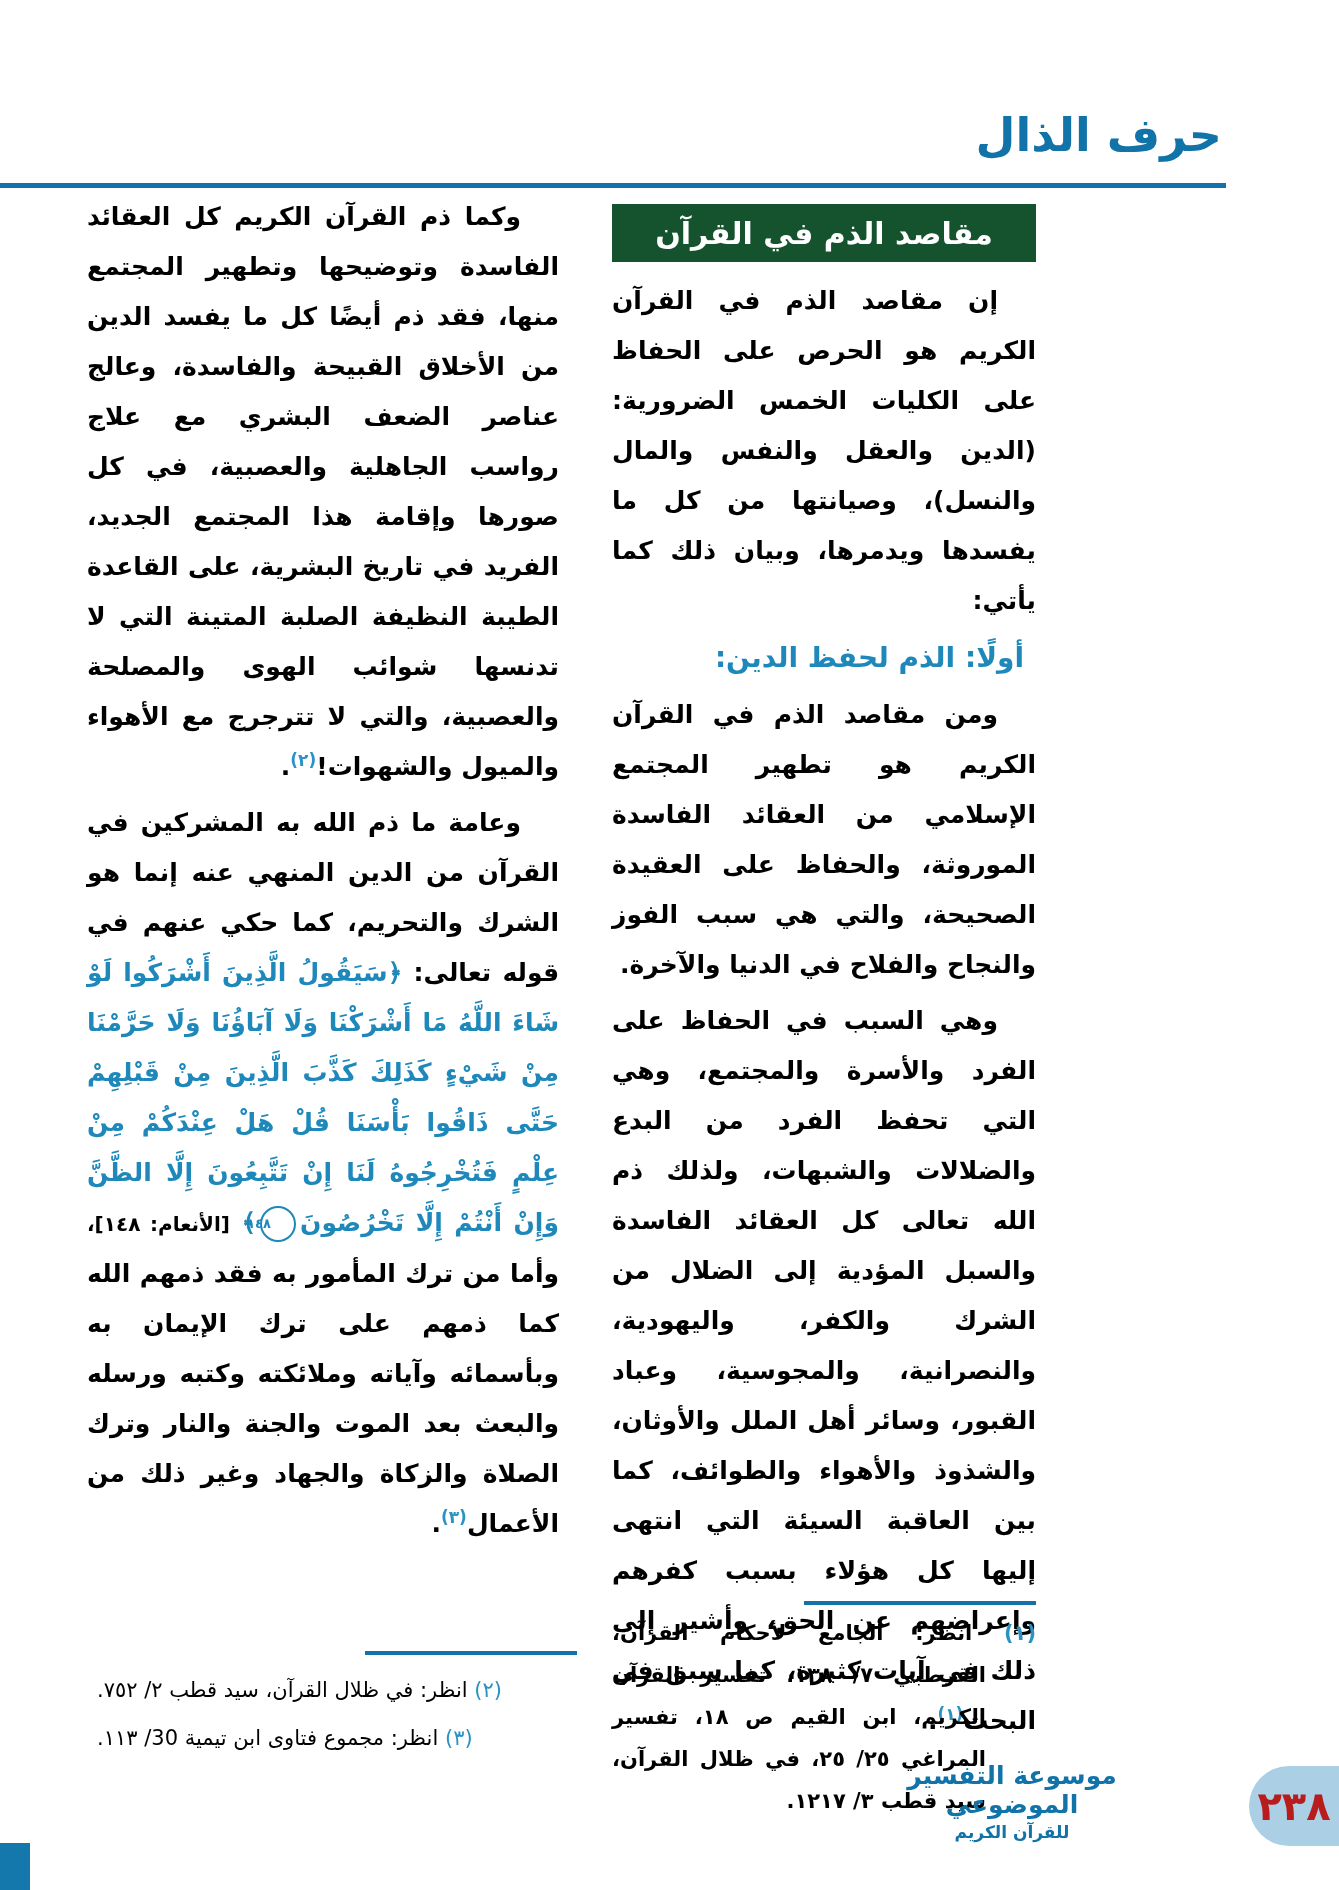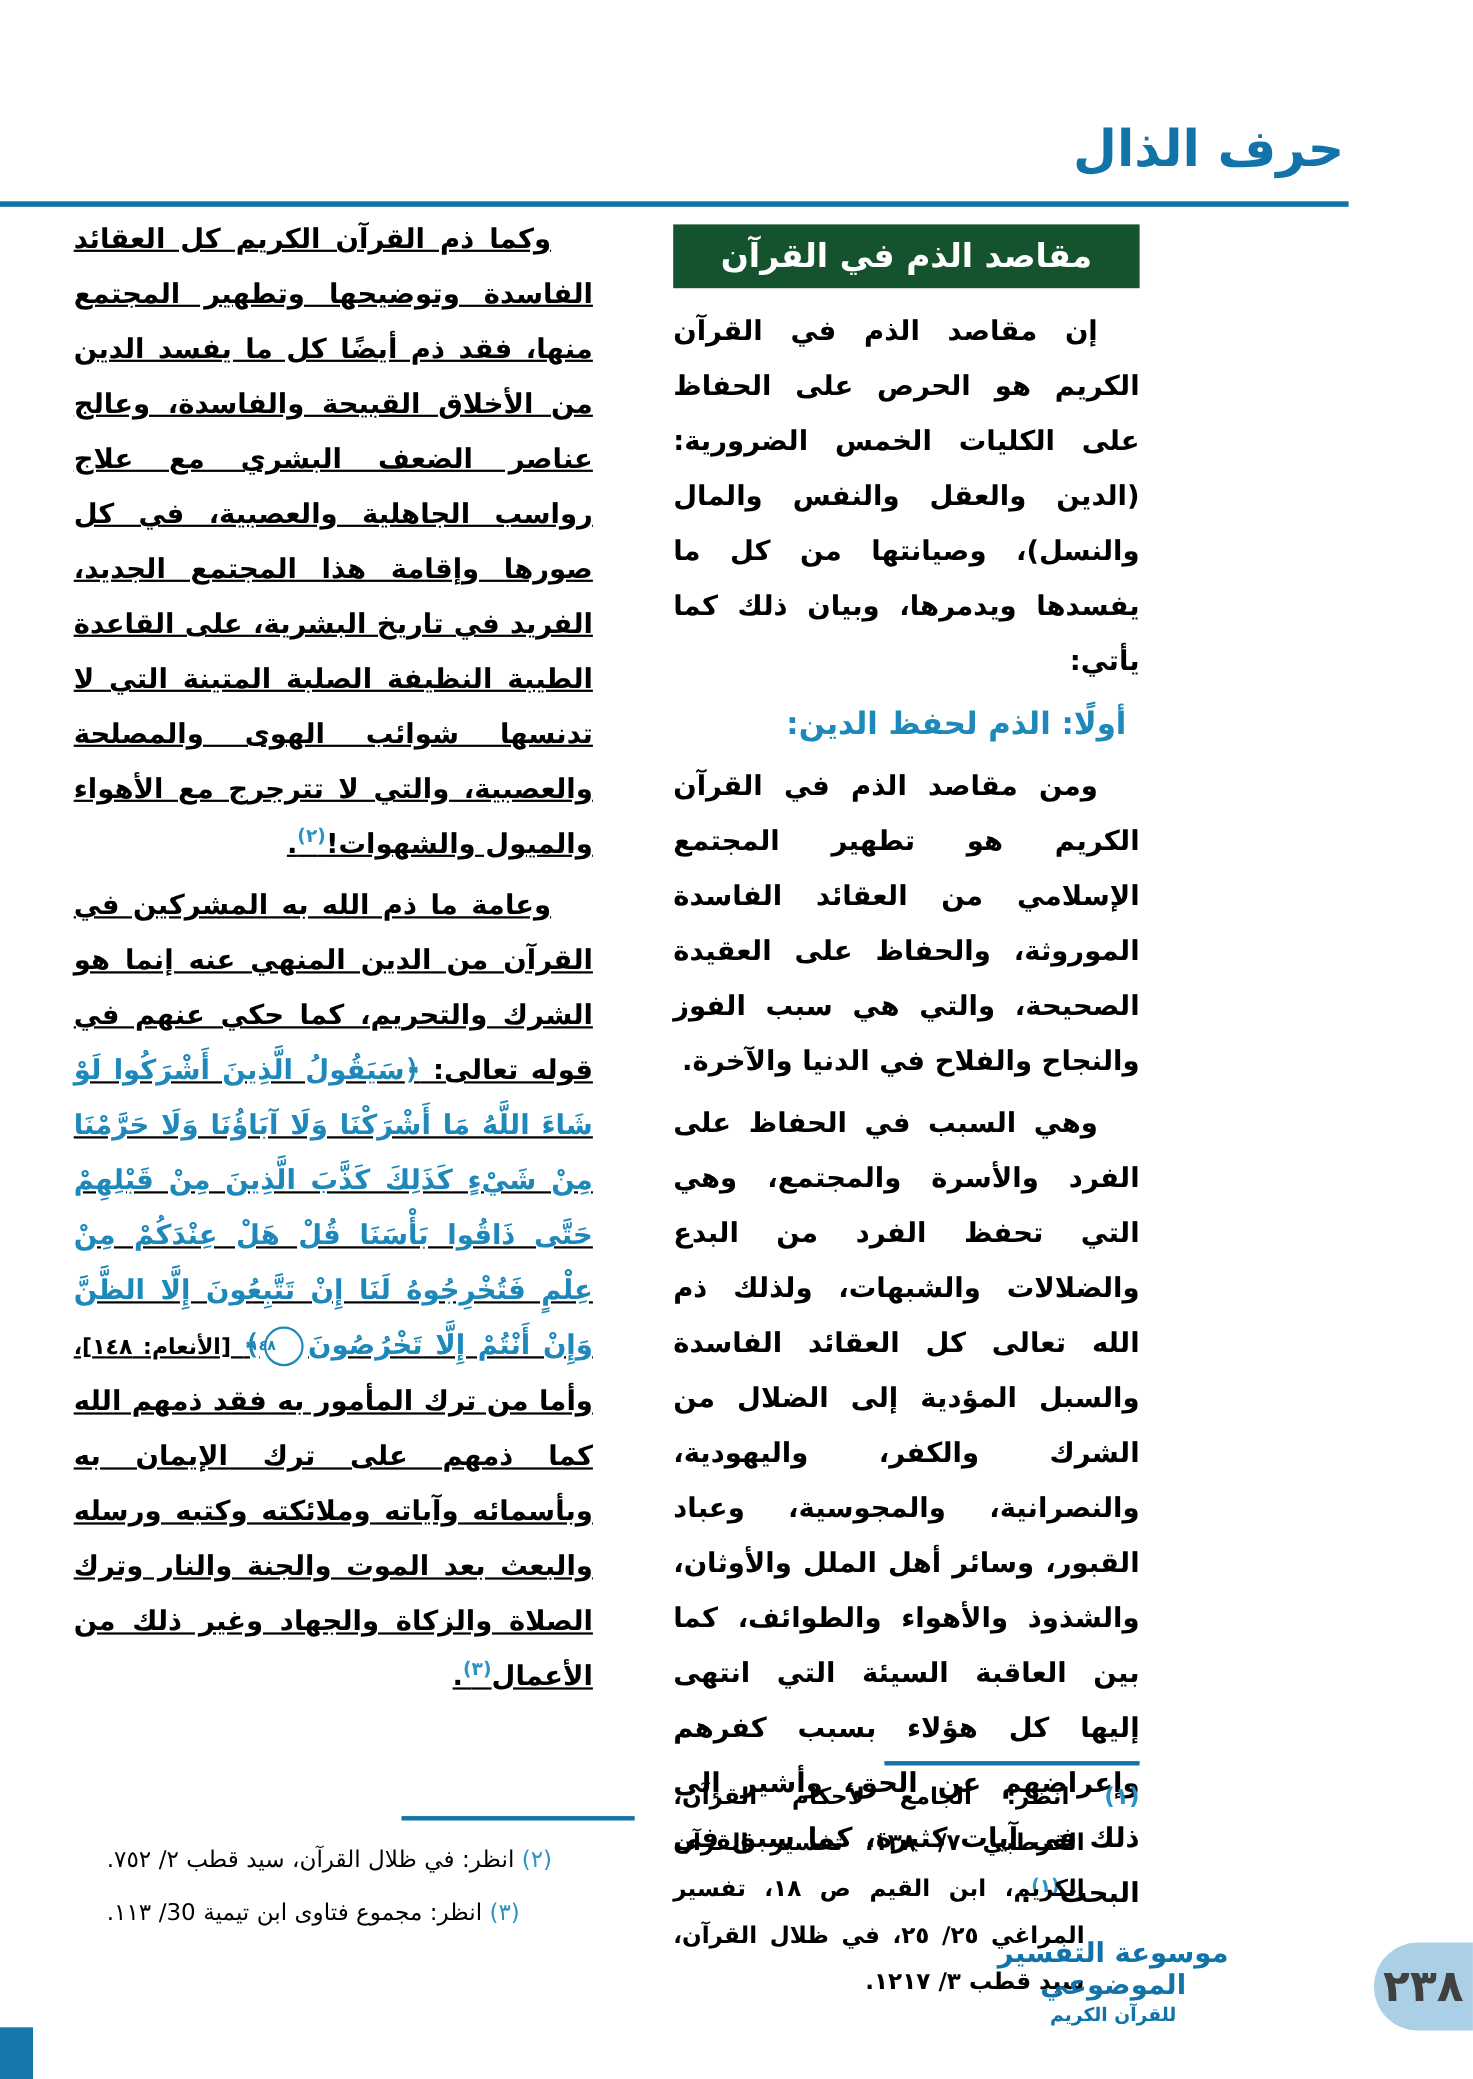--- a/index.html
+++ b/index.html
@@ -18,21 +18,21 @@
     position:absolute; top:108px; right:117px;
     font-size:46px; font-weight:bold; color:#1173a8;
     letter-spacing:-1px;
   }
   .header-rule {
     position:absolute; top:183px; left:0;
     width:1226px; height:5px; background:#1173a8;
   }
   .col { position:absolute; text-align:justify; }
   .right-col { top:204px; right:303px; width:424px; }
-  .left-col  { top:192px; right:800px; width:472px;text-decoration:underline; }
+  .left-col  { top:192px; right:780px; width:472px; }
 
   .section-box {
     height:58px; background:#14532d; color:#fff;
     display:flex; align-items:center; justify-content:center;
     font-size:30px; font-weight:bold; margin-bottom:14px;
   }
   .body-p {
     font-size:25px; font-weight:bold; line-height:50px;
     text-indent:38px; text-align:justify; margin:0;
   }
@@ -73,21 +73,21 @@
     text-align:center; color:#1173a8; line-height:1.15;
   }
   .footer-logo .l1 { font-size:25px; font-weight:bold; }
   .footer-logo .l2 { font-size:17px; font-weight:bold; margin-top:3px; }
 
   .page-tab {
     position:absolute; top:1766px; left:1249px;
     width:90px; height:80px; background:#abd0e6;
     border-radius:40px 0 0 40px;
     display:flex; align-items:center; justify-content:center;
-    color:#404040; font-size:40px; font-weight:bold;
+    color:#b91c1c; font-size:40px; font-weight:bold;
   }
   .corner-block {
     position:absolute; left:0; bottom:0;
     width:30px; height:47px; background:#1478ad;
   }
 </style>
 </head>
 <body>
 
 <div class="page">

